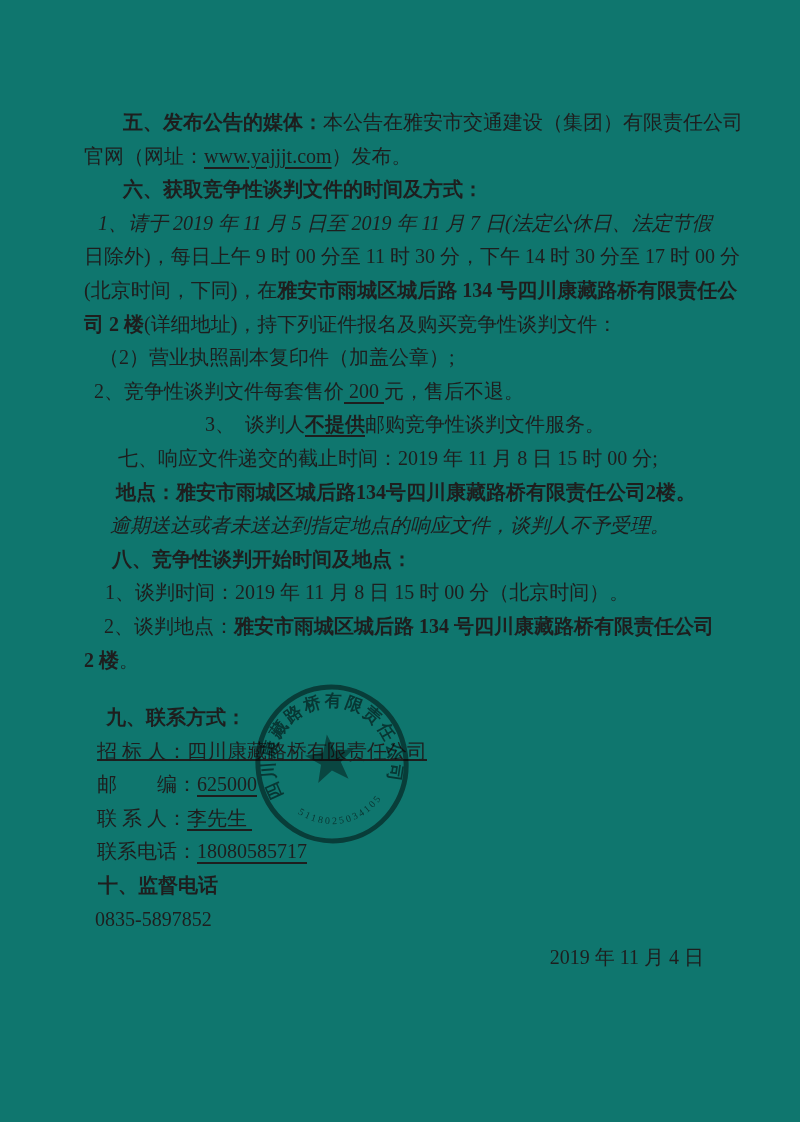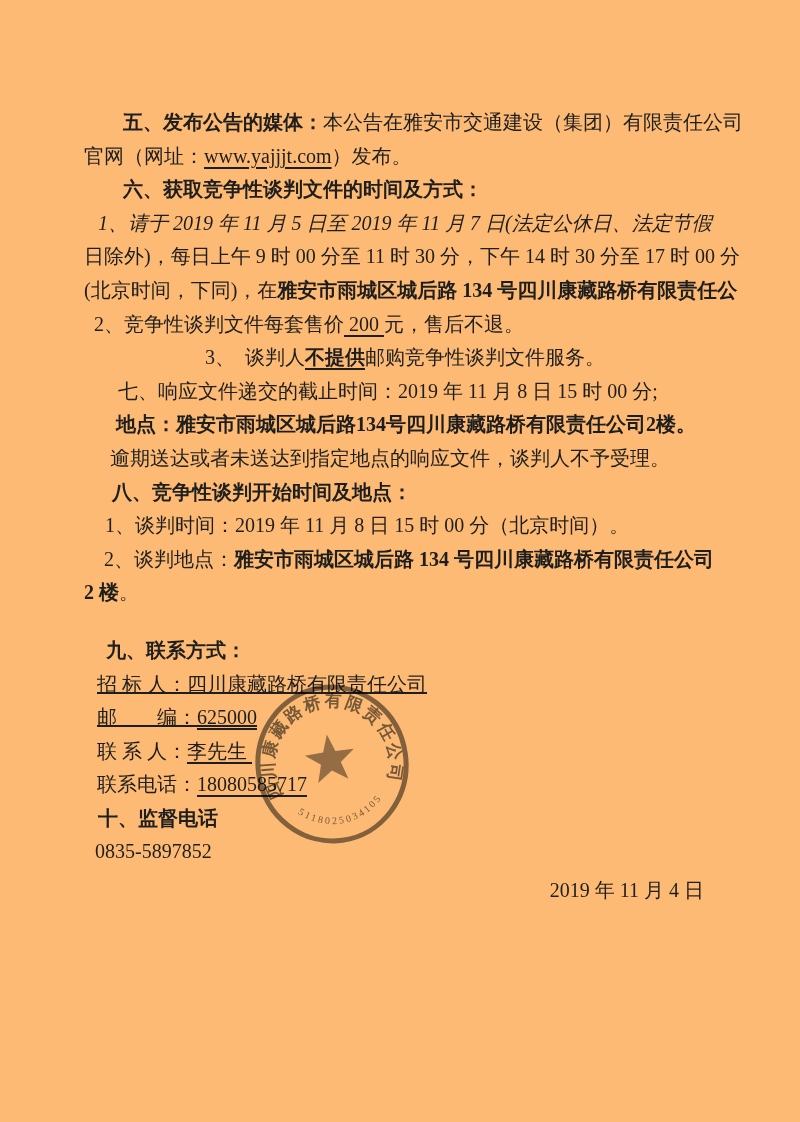--- a/index.html
+++ b/index.html
@@ -6,21 +6,21 @@
   html, body { margin: 0; padding: 0; }
   body {
     width: 800px; height: 1122px;
     background: #ffffff;
     position: relative;
     overflow: hidden;
     font-family: "Liberation Serif", "DejaVu Serif", serif;
   }
   .page {
     position: absolute; inset: 0;
-    background: #fdba74;
+    background: #0f766e;
   }
   .doc {
     position: absolute;
     left: 84px; top: 106px;
     width: 632px;
   }
   .line {
     margin: 0;
     font-size: 20px;
     line-height: 33.6px;
@@ -54,32 +54,34 @@
 
 <div class="page">
 
   <div class="doc">
       <p class="line" style="padding-left: 39px;"><span class="b">五、发布公告的媒体：</span><span>本公告在雅安市交通建设（集团）有限责任公司</span></p>
       <p class="line"><span>官网（网址：</span><span class="u">www.yajjjt.com</span><span>）发布。</span></p>
       <p class="line" style="padding-left: 39px;"><span class="b">六、获取竞争性谈判文件的时间及方式：</span></p>
       <p class="line" style="padding-left: 14px; font-style: italic;"><span>1、请于 2019 年 11 月 5 日至 2019 年 11 月 7 日(法定公休日、法定节假</span></p>
       <p class="line"><span>日除外)，每日上午 9 时 00 分至 11 时 30 分，下午 14 时 30 分至 17 时 00 分</span></p>
       <p class="line"><span>(北京时间，下同)，在</span><span class="b">雅安市雨城区城后路 134 号四川康藏路桥有限责任公</span></p>
+      <p class="line"><span class="b">司 2 楼</span><span>(详细地址)，持下列证件报名及购买竞争性谈判文件：</span></p>
+      <p class="line" style="padding-left: 15px;"><span>（2）营业执照副本复印件（加盖公章）;</span></p>
       <p class="line" style="padding-left: 10px;"><span>2、竞争性谈判文件每套售价</span><span class="u"> 200 </span><span>元，售后不退。</span></p>
       <p class="line" style="padding-left: 10px; text-align: center;"><span>3、  谈判人</span><span class="b u">不提供</span><span>邮购竞争性谈判文件服务。</span></p>
       <p class="line" style="padding-left: 34px;"><span>七、响应文件递交的截止时间：2019 年 11 月 8 日 15 时 00 分;</span></p>
       <p class="line" style="padding-left: 32px;"><span class="b">地点：雅安市雨城区城后路134号四川康藏路桥有限责任公司2楼。</span></p>
-      <p class="line" style="padding-left: 26px;"><span>逾期送达或者未送达到指定地点的响应文件，谈判人不予受理。</span></p>
+      <p class="line" style="padding-left: 26px; font-style: italic;"><span>逾期送达或者未送达到指定地点的响应文件，谈判人不予受理。</span></p>
       <p class="line" style="padding-left: 28px;"><span class="b">八、竞争性谈判开始时间及地点：</span></p>
       <p class="line" style="padding-left: 21px;"><span>1、谈判时间：2019 年 11 月 8 日 15 时 00 分（北京时间）。</span></p>
       <p class="line" style="padding-left: 20px;"><span>2、谈判地点：</span><span class="b">雅安市雨城区城后路 134 号四川康藏路桥有限责任公司</span></p>
       <p class="line"><span class="b">2 楼</span><span>。</span></p>
       <p class="line" style="padding-left: 22px; margin-top: 24px;"><span class="b">九、联系方式：</span></p>
       <p class="line" style="padding-left: 13px; text-decoration: underline;"><span>招 标 人：四川康藏路桥有限责任公司</span></p>
-      <p class="line" style="padding-left: 13px; text-decoration: underline;"><span>邮　　编：</span><span class="u">625000</span></p>
+      <p class="line" style="padding-left: 13px;"><span>邮　　编：</span><span class="u">625000</span></p>
       <p class="line" style="padding-left: 13px;"><span>联 系 人：</span><span class="u">李先生&nbsp;</span></p>
       <p class="line" style="padding-left: 13px;"><span>联系电话：</span><span class="u">18080585717</span></p>
       <p class="line" style="padding-left: 14px;"><span class="b">十、监督电话</span></p>
       <p class="line" style="padding-left: 11px;"><span>0835-5897852</span></p>
       <p class="line" style="text-align: right; padding-right: 12px; margin-top: 5px;"><span>2019 年 11 月 4 日</span></p>
     </div>
 
   <svg class="seal" width="210" height="210" viewBox="-105 -105 210 210" xmlns="http://www.w3.org/2000/svg">
     <g transform="rotate(-8)">
       <ellipse cx="0" cy="0" rx="74" ry="77" fill="none" stroke="#616161" stroke-width="5" stroke-opacity="0.92"></ellipse>

